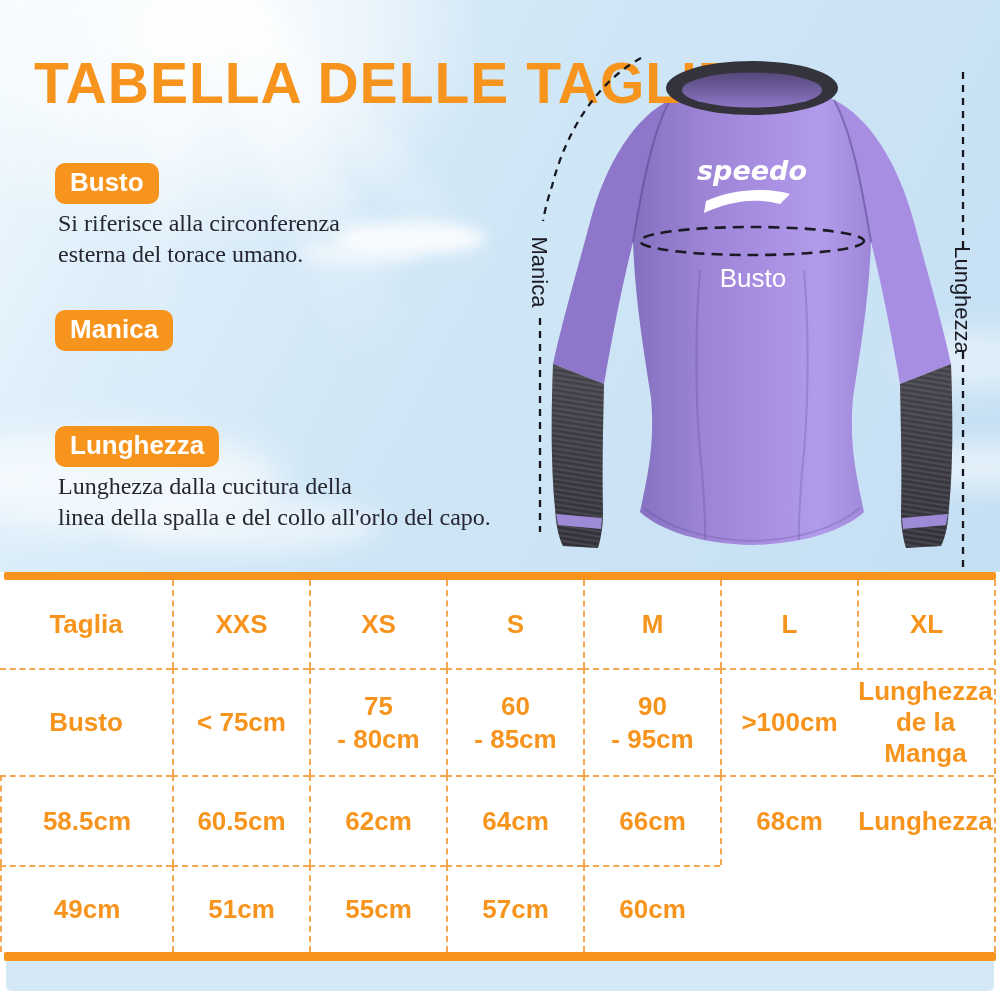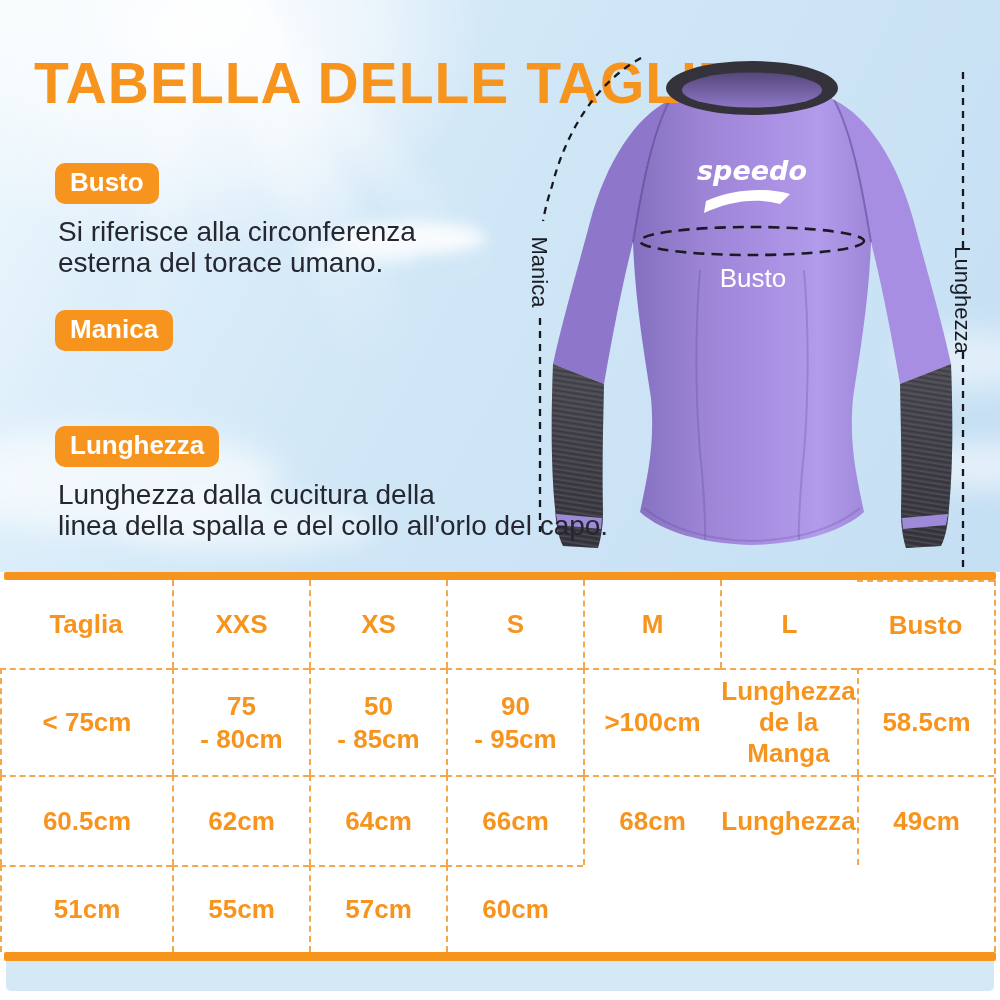--- a/index.html
+++ b/index.html
@@ -22,21 +22,21 @@
   .c2{left:-70px;top:430px;width:350px;height:100px;filter:blur(16px);opacity:.65;}
   .c2b{left:120px;top:498px;width:260px;height:54px;filter:blur(12px);opacity:.5;}
   .c3{left:900px;top:330px;width:150px;height:60px;filter:blur(14px);opacity:.45;}
   .c4{left:920px;top:442px;width:130px;height:48px;filter:blur(12px);opacity:.5;}
   
   .title{position:absolute;left:34px;top:50px;z-index:2;color:#F7941E;
          font-size:57px;font-weight:800;letter-spacing:1px;white-space:nowrap;}
   .def{position:absolute;left:55px;z-index:2;}
   .def .badge{display:inline-block;background:#F7941E;color:#ffffff;font-size:26px;font-weight:bold;
               padding:4px 15px 6px 15px;border-radius:10px;}
-  .def .body{margin-top:12px;margin-left:3px;font-size:28px;line-height:31px;color:#262630;}
+  .def .body{margin-top:4px;margin-left:3px;font-size:24px;line-height:31px;color:#262630;font-family:Liberation Serif, serif;}
   .d1{top:163px;} .d2{top:310px;} .d3{top:426px;}
   
   .layer{position:absolute;left:480px;top:40px;width:520px;height:532px;pointer-events:none;}
   .layer.under{z-index:1;} .layer.over{z-index:3;}
   
   .bar-top{position:absolute;left:4px;right:4px;top:572px;height:8px;background:#F7941D;border-radius:2px;z-index:4;}
   .bar-bottom{position:absolute;left:4px;right:4px;top:952px;height:9px;background:#F7941D;border-radius:2px;}
   .footer-strip{position:absolute;left:6px;right:6px;top:961px;height:30px;background:#D5E8F6;
                 border-radius:0 0 5px 5px;}
   
@@ -180,32 +180,35 @@
       </div>
       <div class="cell th bl">
         <div>S</div>
       </div>
       <div class="cell th bl">
         <div>M</div>
       </div>
       <div class="cell th bl">
         <div>L</div>
       </div>
+      <div class="cell th bl">
+        <div>XL</div>
+      </div>
       <div class="cell rowlabel bt">
         <div>Busto</div>
       </div>
       <div class="cell val bl bt">
         <div>&lt; 75cm</div>
       </div>
       <div class="cell val bl bt">
         <div>75</div>
         <div>- 80cm</div>
       </div>
       <div class="cell val bl bt">
-        <div>50</div>
+        <div>60</div>
         <div>- 85cm</div>
       </div>
       <div class="cell val bl bt">
         <div>90</div>
         <div>- 95cm</div>
       </div>
       <div class="cell val bl bt">
         <div>&gt;100cm</div>
       </div>
       <div class="cell rowlabel bt">

